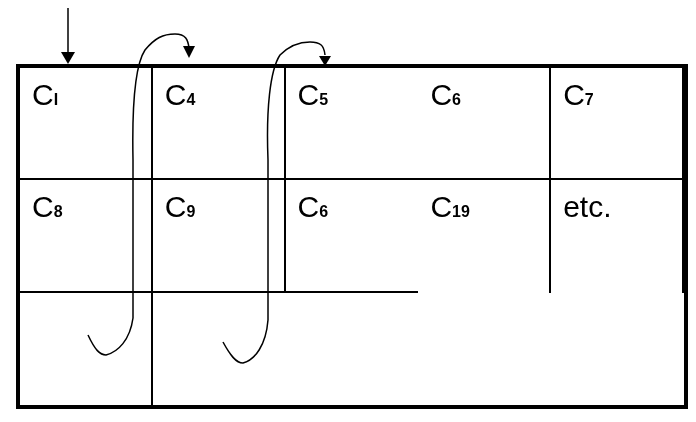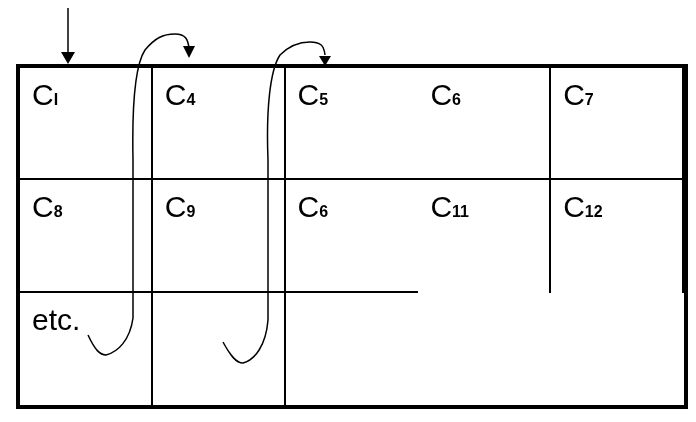--- a/index.html
+++ b/index.html
@@ -40,24 +40,21 @@
       <span class="label"><span>C</span><span class="sub">8</span></span>
     </div>
   <div class="cell c4 r2">
       <span class="label"><span>C</span><span class="sub">9</span></span>
     </div>
   <div class="cell c5 r2">
       <span class="label"><span>C</span><span class="sub">6</span></span>
     </div>
 
   <div class="cell c1 r3">
-      <span class="label"><span>C</span><span class="sub">11</span></span>
-    </div>
-  <div class="cell c2 r3">
-      <span class="label"><span>C</span><span class="sub">12</span></span>
+      <span class="label"><span>C</span><span class="sub">19</span></span>
     </div>
   <div class="cell c3 r3">
       <span class="label"><span>etc.</span><span class="sub"></span></span>
     </div>
   <div class="cell c4 r3"></div>
   <div class="cell c5 r3"></div>
 </div>
 
 <svg class="overlay" viewBox="0 0 696 422">
   <defs>

